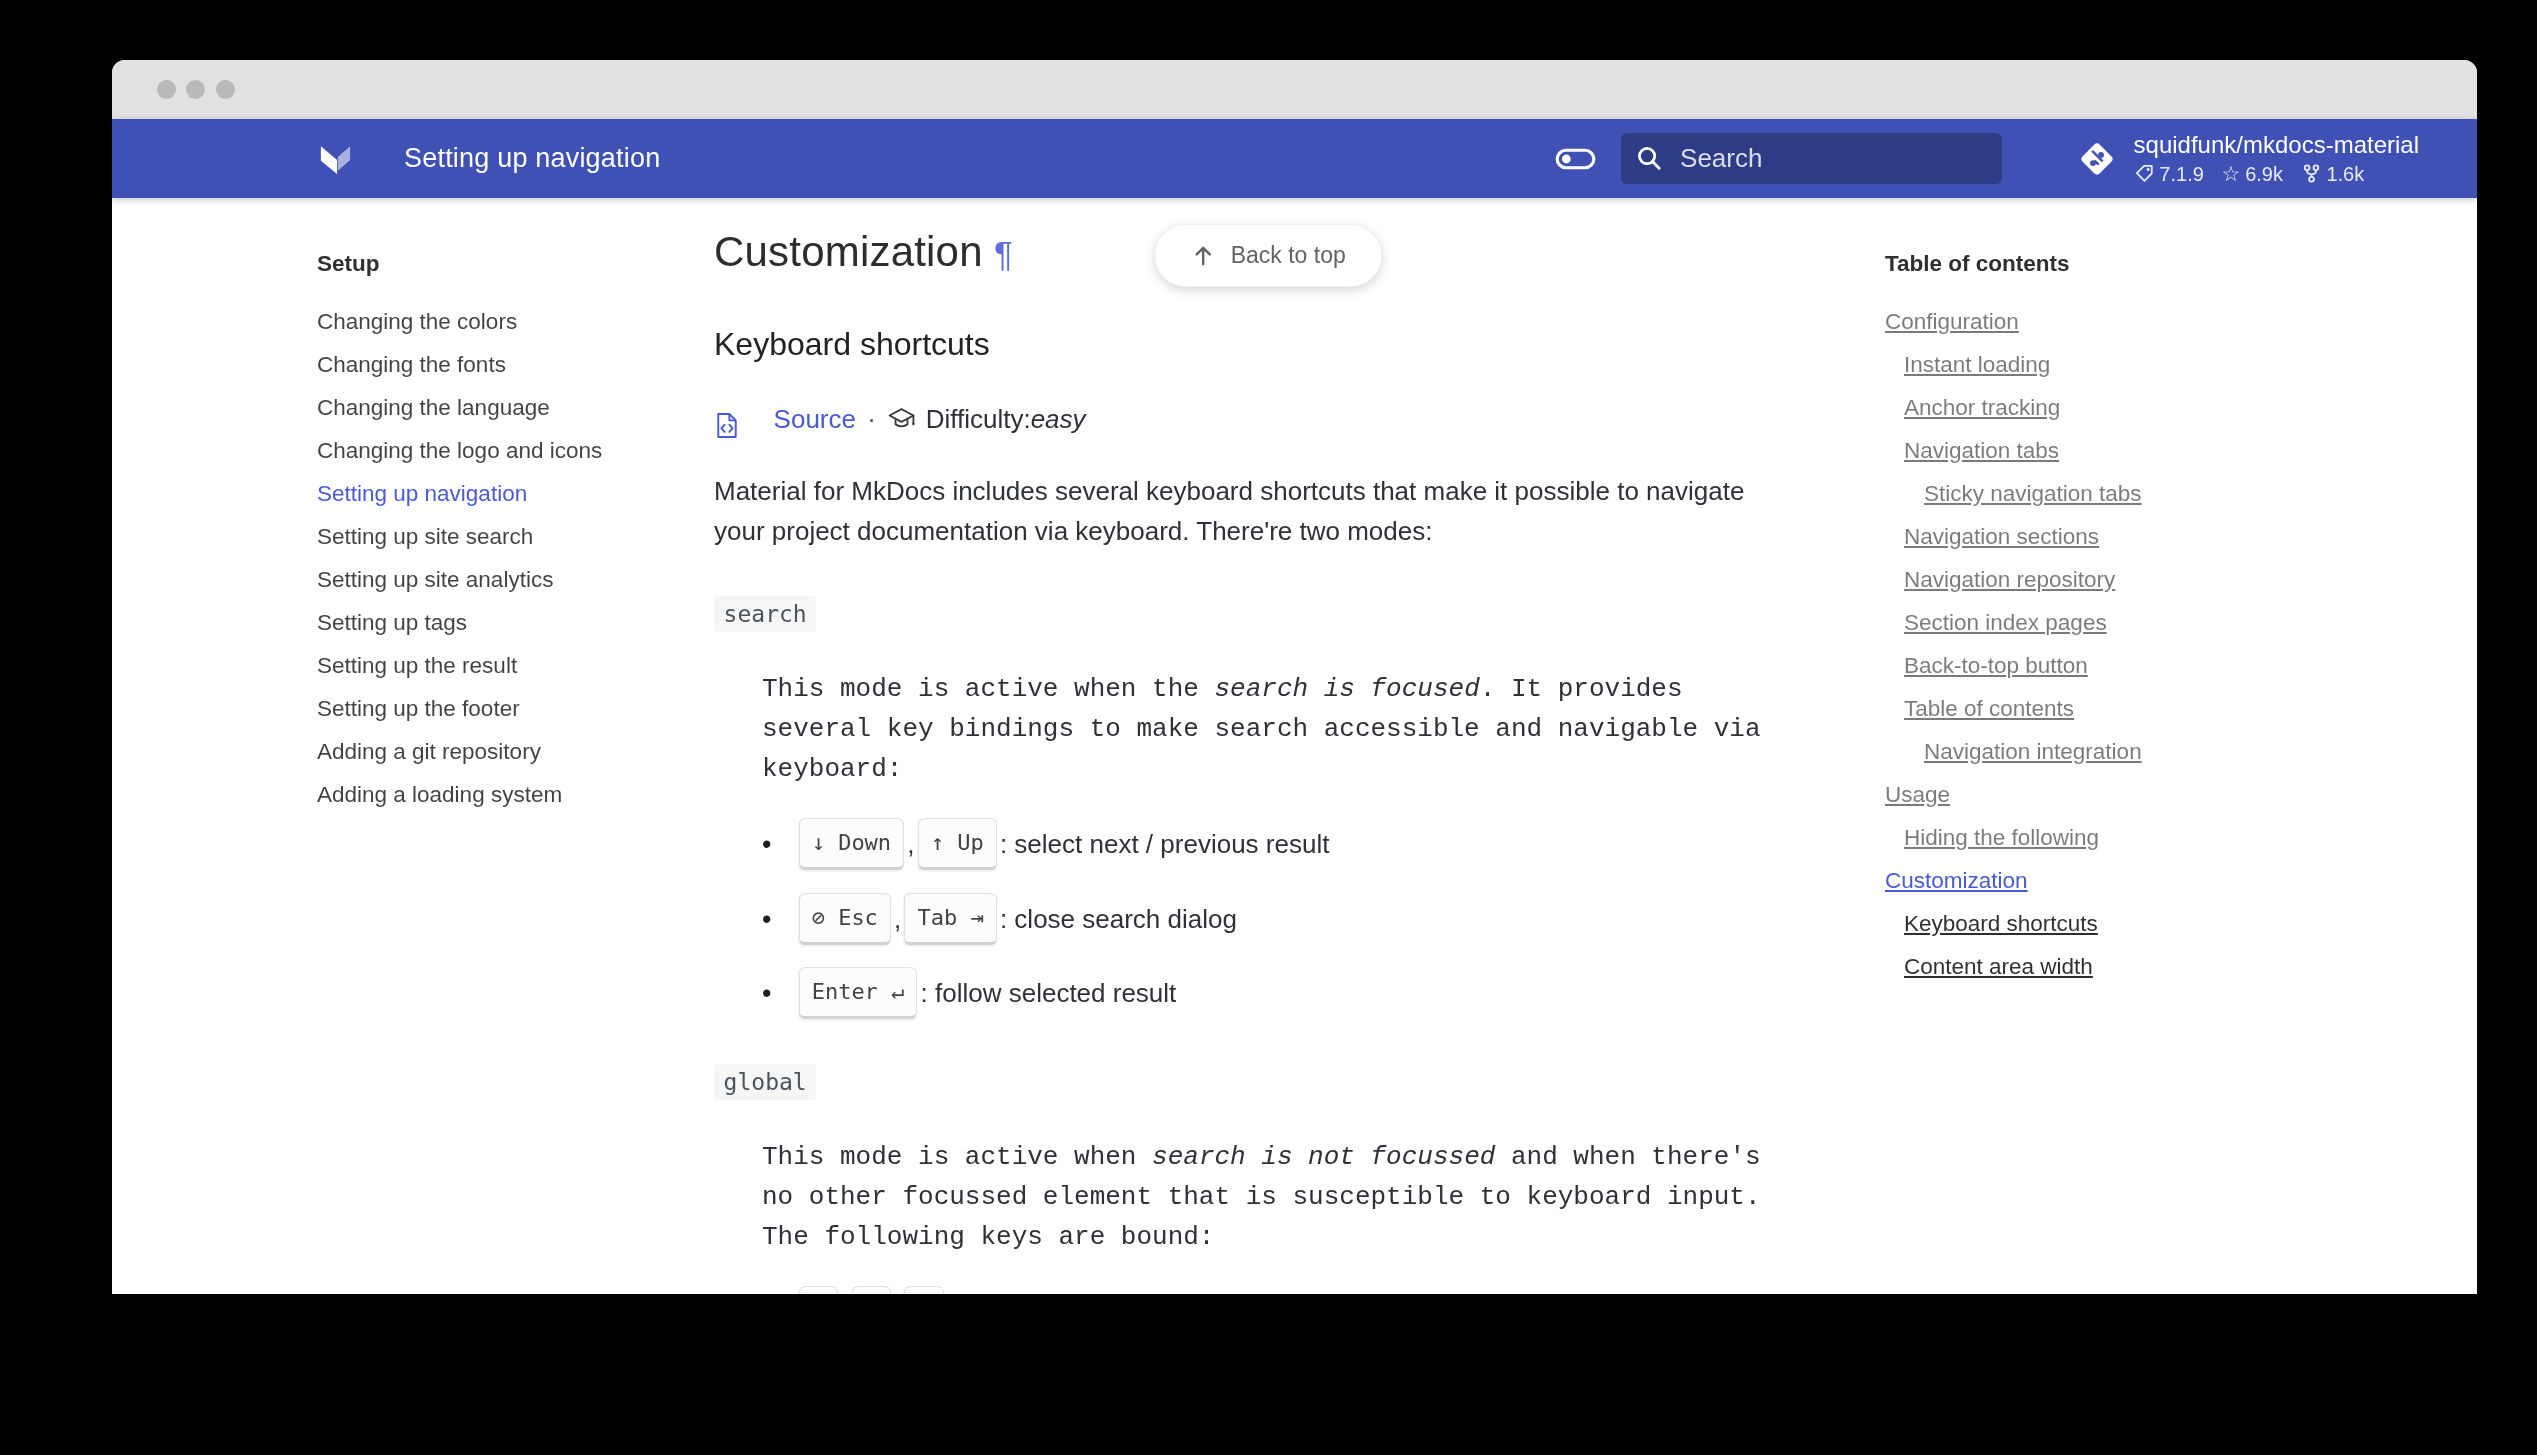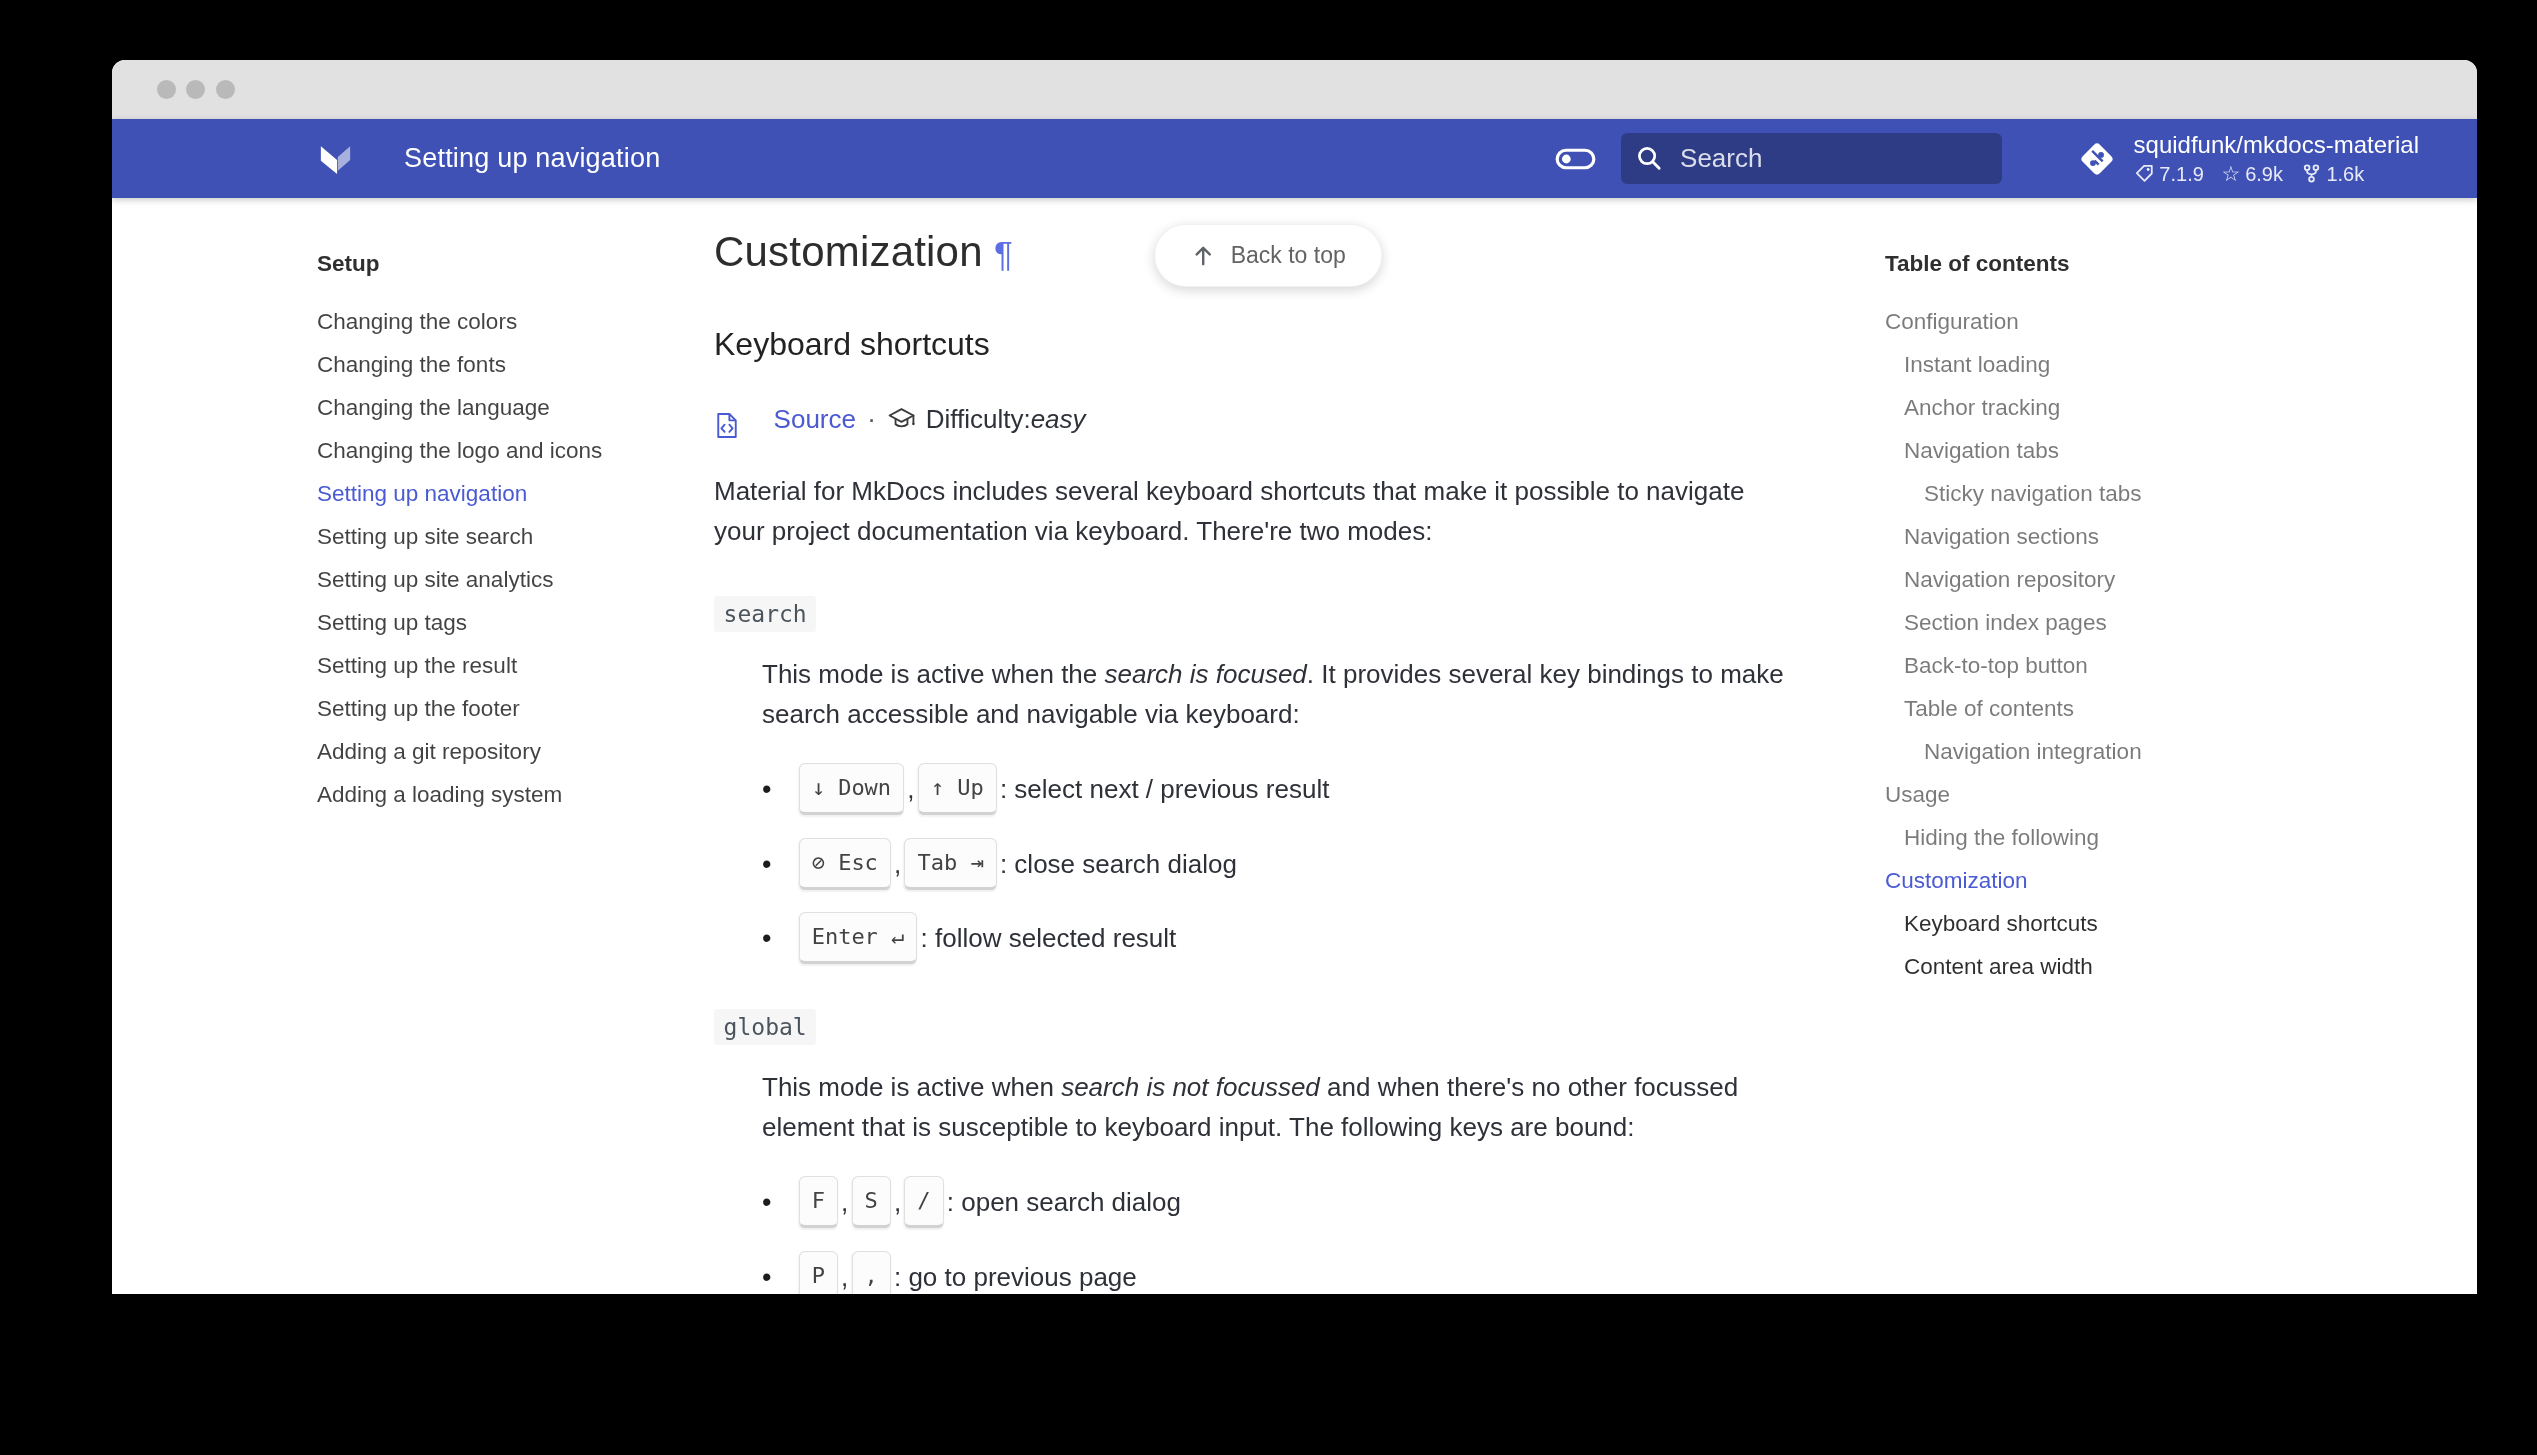--- a/index.html
+++ b/index.html
@@ -41,41 +41,41 @@
   .content { position:relative; height:1096px; overflow:hidden; background:#fff; }
   .columns { display:grid; grid-template-columns:397px 1171px 331px; margin-left:205px;
              width:2104px; height:100%; }
 
   .nav-title { font-size:22.5px; font-weight:bold; color:#2f2f2f; }
   nav.side { padding-top:53px; font-size:22.5px; }
   nav.side ul { list-style:none; margin-top:22.5px; }
   nav.side li { line-height:43px; }
   nav.side a { text-decoration:none; color:rgba(0,0,0,.74); cursor:pointer; }
   nav.side a.active { color:#4a5ad2; }
-  #toc-list a { color:rgba(0,0,0,.52); }
+  #toc-list a { color:rgba(0,0,0,.52);text-decoration:underline; }
   #toc-list a.active { color:#4a5ad2; }
   #toc-list a.current { color:rgba(0,0,0,.82); }
   #toc-list li.lvl2 { padding-left:19px; }
   #toc-list li.lvl3 { padding-left:39px; }
 
   
   main { padding:34px 80px 0 0; color:#2e3138; font-size:26px; line-height:40px; }
   h1 { font-size:42px; font-weight:400; color:#2d2d2d; letter-spacing:0.2px; }
   .pilcrow { color:#5d6de4; font-size:35px; margin-left:11.2px; text-decoration:none; }
   h2 { font-size:32px; font-weight:400; color:#232323; margin-top:50px; }
   .meta { margin-top:35px; display:flex; align-items:center; font-size:26px; color:#2e3138; }
   .meta .sep { margin:0 11.2px; color:#555; }
   a.src-link { color:#4a5ad2; text-decoration:none; display:inline-flex; align-items:flex-end;gap:24px; }
   a.src-link svg { margin-right:9.6px; }
   .meta .cap { margin-right:9.6px; display:inline-flex; }
   .intro { margin-top:32px; max-width:1084px; }
   code.chip { font-family:"DejaVu Sans Mono", monospace; font-size:23px; color:#4b545c;
               background:#f6f6f6; padding:4.8px 9.6px; border-radius:3.2px; }
   .mode { margin-top:42px; }
-  .mode-desc { margin:20px 0 0 48px; max-width:1036px; }
+  .mode-desc { margin:35px 0 0 48px; max-width:1036px;font-family:Liberation Mono, monospace; }
   ul.shortcuts { list-style:none; margin:29px 0 0 48px; }
   ul.shortcuts li { margin-bottom:22.5px; display:flex; align-items:center; }
   ul.shortcuts li::before { content:"•"; font-size:27px; margin-right:24px; color:#1d1d1d; }
   kbd.key { display:inline-block; font-family:"DejaVu Sans Mono", monospace; font-size:22px;
             color:#434343; background:#fcfcfc; border:0.8px solid #e0e0e0; border-bottom:3.2px solid #d2d2d2;
             border-radius:6.4px; padding:4px 12px; min-width:22.5px; text-align:center;
             box-shadow:-0.8px 1.6px 1.6px rgba(0,0,0,.06); margin:0 3.2px; }
   em { font-style:italic; }
 
   

